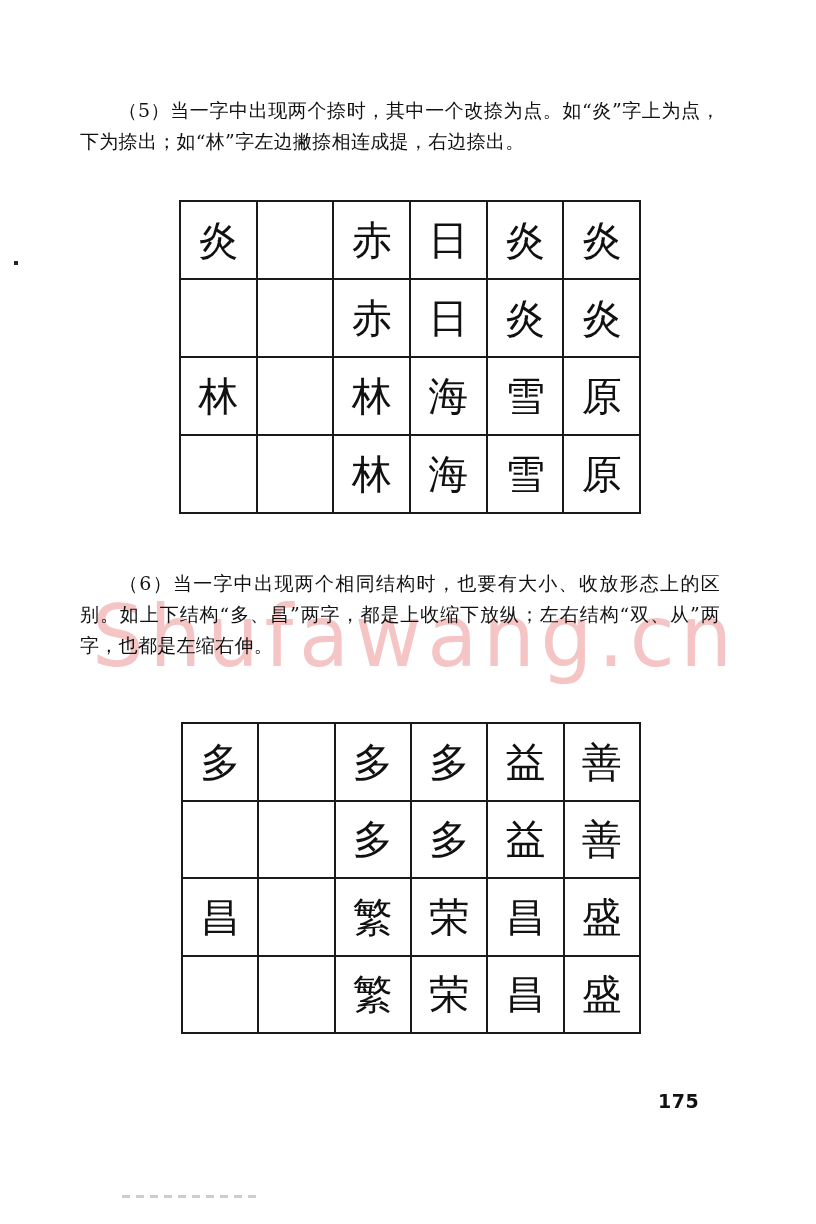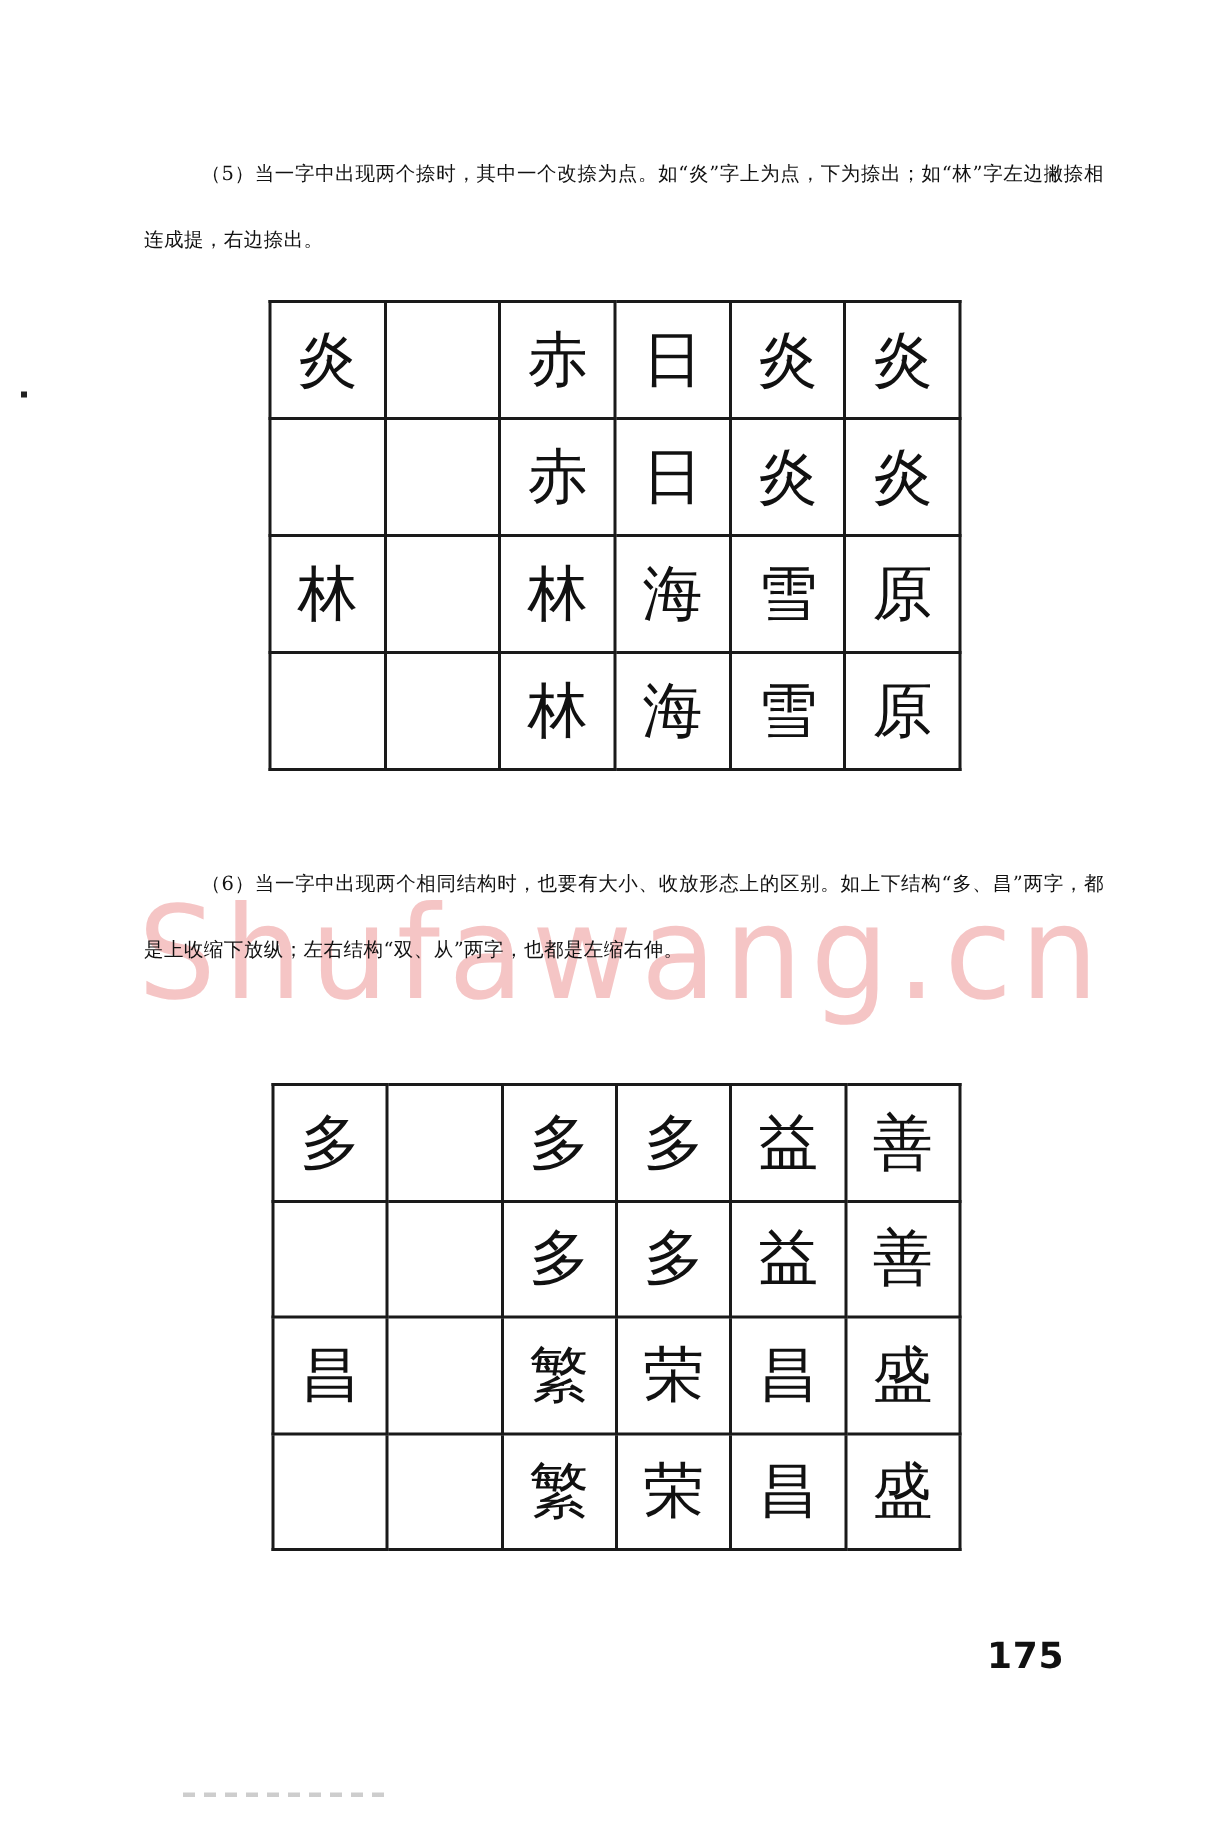--- a/index.html
+++ b/index.html
@@ -10,24 +10,24 @@
     body {
       width: 816px;
       height: 1224px;
       position: relative;
       overflow: hidden;
       font-family: "DejaVu Serif", "Liberation Serif", serif;
       color: #111111;
     }
     .para {
       position: absolute;
-      left: 96px;
+      left: 80px;
       width: 640px;
-      font-size: 13px;
-      line-height: 44px;
+      font-size: 19px;
+      line-height: 31px;
       letter-spacing: 0.3px;
       text-align: justify;
       z-index: 2;
     }
     .para .indent { display: inline-block; width: 38px; }
     #para5 { top: 95px; }
     #para6 { top: 568px; }
 
     .watermark {
       position: absolute;
@@ -66,21 +66,21 @@
     }
     #grid1 { left: 179px; top: 200px; width: 462px; height: 314px; }
     #grid2 { left: 181px; top: 722px; width: 460px; height: 312px; }
 
     .page-number {
       position: absolute;
       left: 658px;
       top: 1090px;
       font-family: "DejaVu Sans", "Liberation Sans", sans-serif;
       font-weight: bold;
-      font-size: 24px;
+      font-size: 19px;
       color: #111;
       letter-spacing: 0.5px;
     }
     .scan-dot {
       position: absolute;
       left: 14px;
       top: 261px;
       width: 4px;
       height: 4px;
       background: #222;

